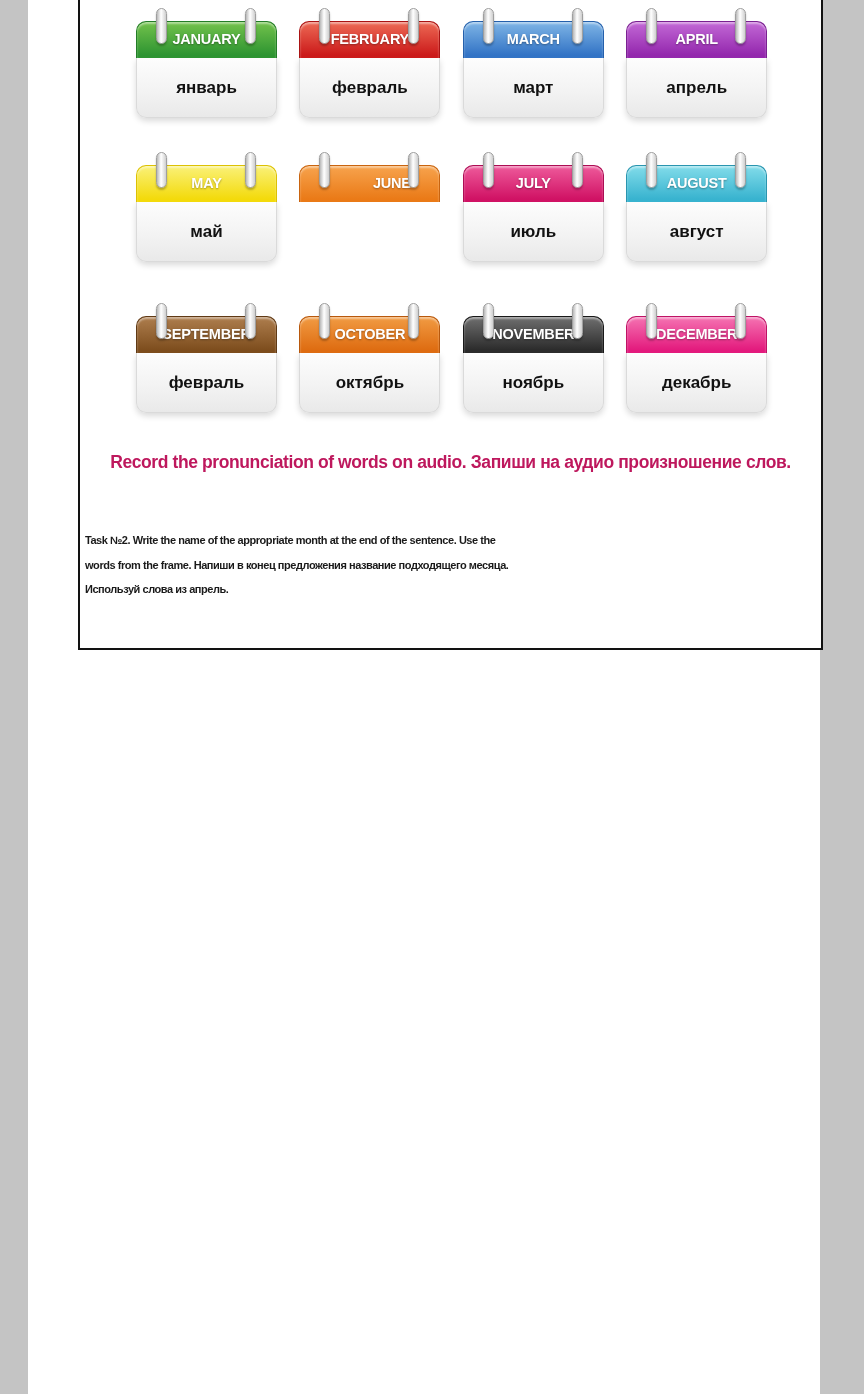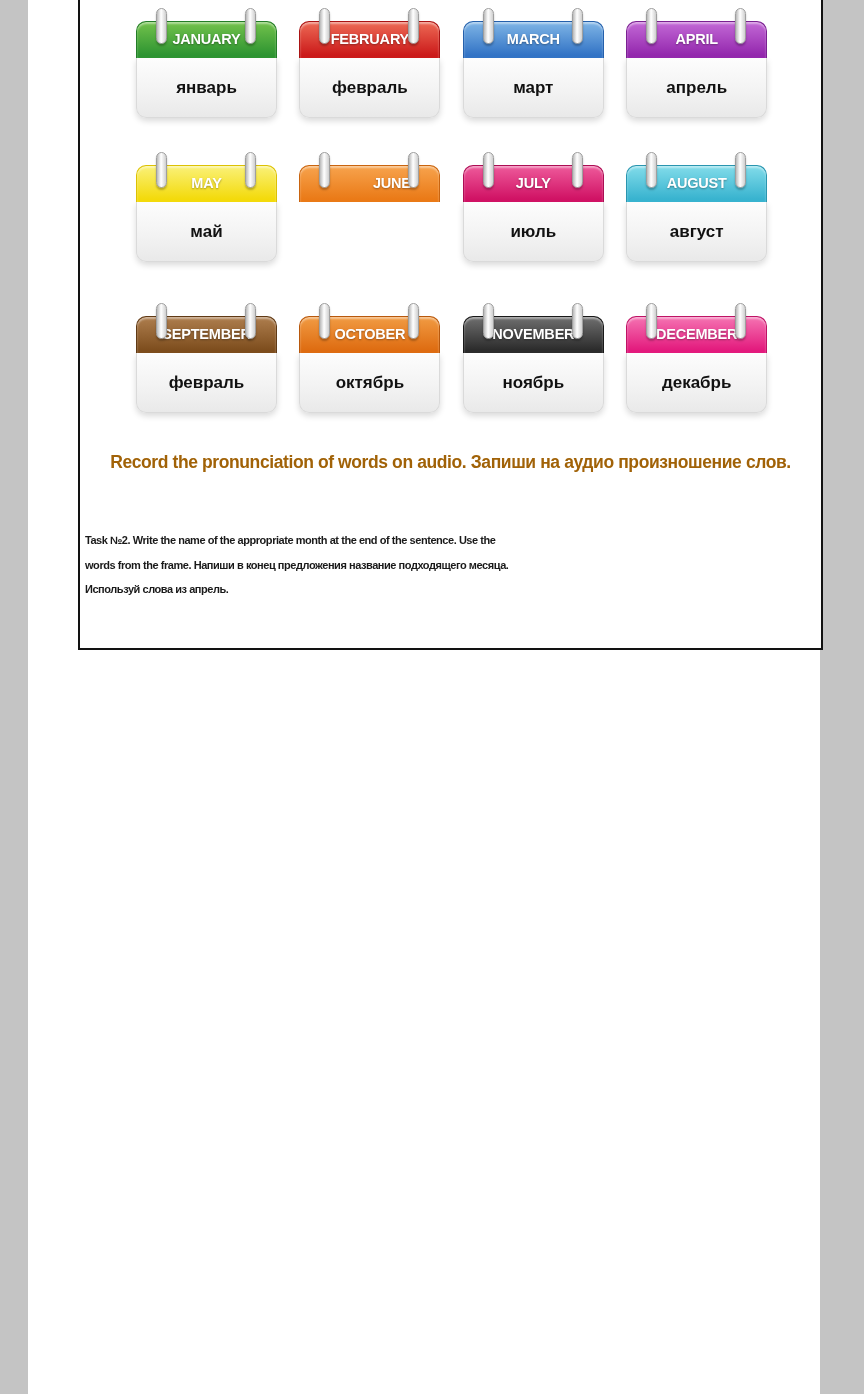--- a/index.html
+++ b/index.html
@@ -185,21 +185,21 @@
     <span class="pin right"></span>
     <div class="cal-header" style="background: linear-gradient(rgb(245, 115, 178) 0%, rgb(227, 26, 125) 92%); border-color: rgb(190, 19, 101);">
       <span class="en">DECEMBER</span>
     </div>
     <div class="cal-body">
       <span class="ru">декабрь</span>
     </div>
   </div>
         </div>
 
-      <div class="red-note" style="color: #a16207;">Record the pronunciation of words on audio. Запиши на аудио произношение слов.</div>
+      <div class="red-note" style="color: #be185d;">Record the pronunciation of words on audio. Запиши на аудио произношение слов.</div>
 
       <div class="task">
         <div>Task №2. Write the name of the appropriate month at the end of the sentence. Use the</div>
         <div>words from the frame. Напиши в конец предложения название подходящего месяца.</div>
         <div>Используй слова из апрель.</div>
       </div>
     </div>
   </div>
 
   <div class="page page2">

